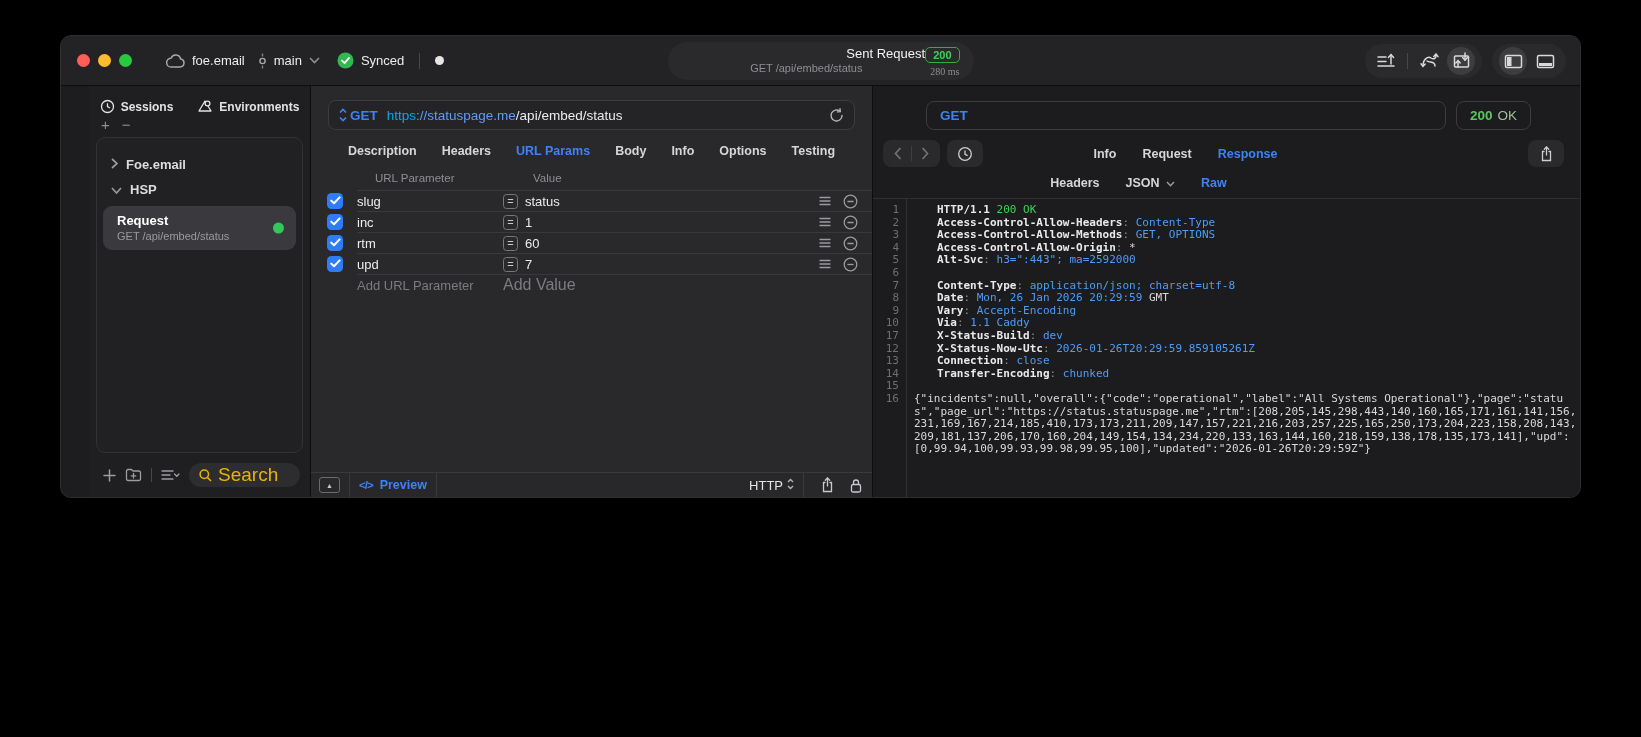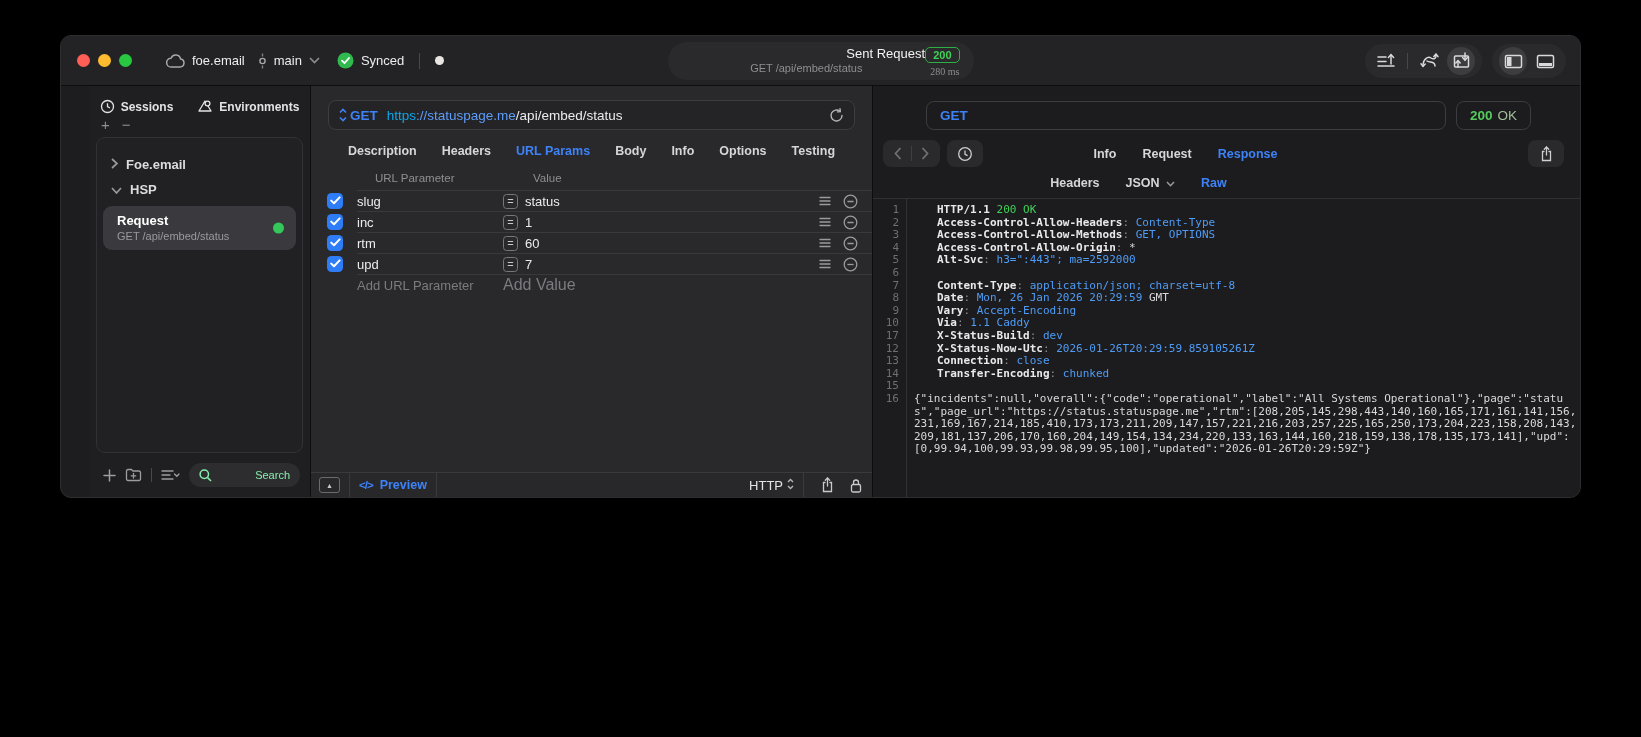--- a/index.html
+++ b/index.html
@@ -64,21 +64,21 @@
   .tree-group { display:flex; align-items:center; gap:8px; padding:5px 8px; font-size:13px; font-weight:700; color:#dcdcde; }
   .tree-group .chev { color:#98989d; }
   .req-item { background:#3a3a3e; border-radius:9px; margin-top:4px; padding:7px 12px 8px 14px; position:relative; }
   .req-title { font-size:13px; font-weight:700; color:#ffffff; }
   .req-sub { font-size:11px; color:#9a9a9e; margin-top:2px; }
   .req-dot { position:absolute; right:12px; top:50%; transform:translateY(-50%); width:11px; height:11px; border-radius:50%; background:#34c759; }
   .side-footer { display:flex; align-items:center; gap:9px; padding:6px 10px 10px 14px; color:#9d9da1; }
   .sf-div { width:1px; height:14px; background:#48484b; }
   .search-box {
     flex:1; height:24px; background:#2d2d30; border-radius:13px;
-    display:flex; align-items:center; gap:6px; padding:0 10px; color:#86efac; font-size:11px;justify-content:space-between;
+    display:flex; align-items:center; gap:6px; padding:0 10px; color:#eab308; font-size:19px;
   }
   
   .request-panel { width:562px; flex:none; background:#29292c; border-right:1px solid #0d0d0e; display:flex; flex-direction:column; }
   .url-bar {
     margin:14px 17px 0; height:30px; border:1px solid #3d3d41; border-radius:8px;
     background:#242427; display:flex; align-items:center; padding:0 10px; font-size:13.5px;
   }
   .stepper { color:#3e82f7; margin-right:3px; display:flex; }
   .method-lbl { color:#3e82f7; font-weight:700; margin-right:9px; }
   .u-scheme { color:#0ea5e9; } .u-host { color:#5e9cf8;text-align:right; } .u-path { color:#ececee; }

